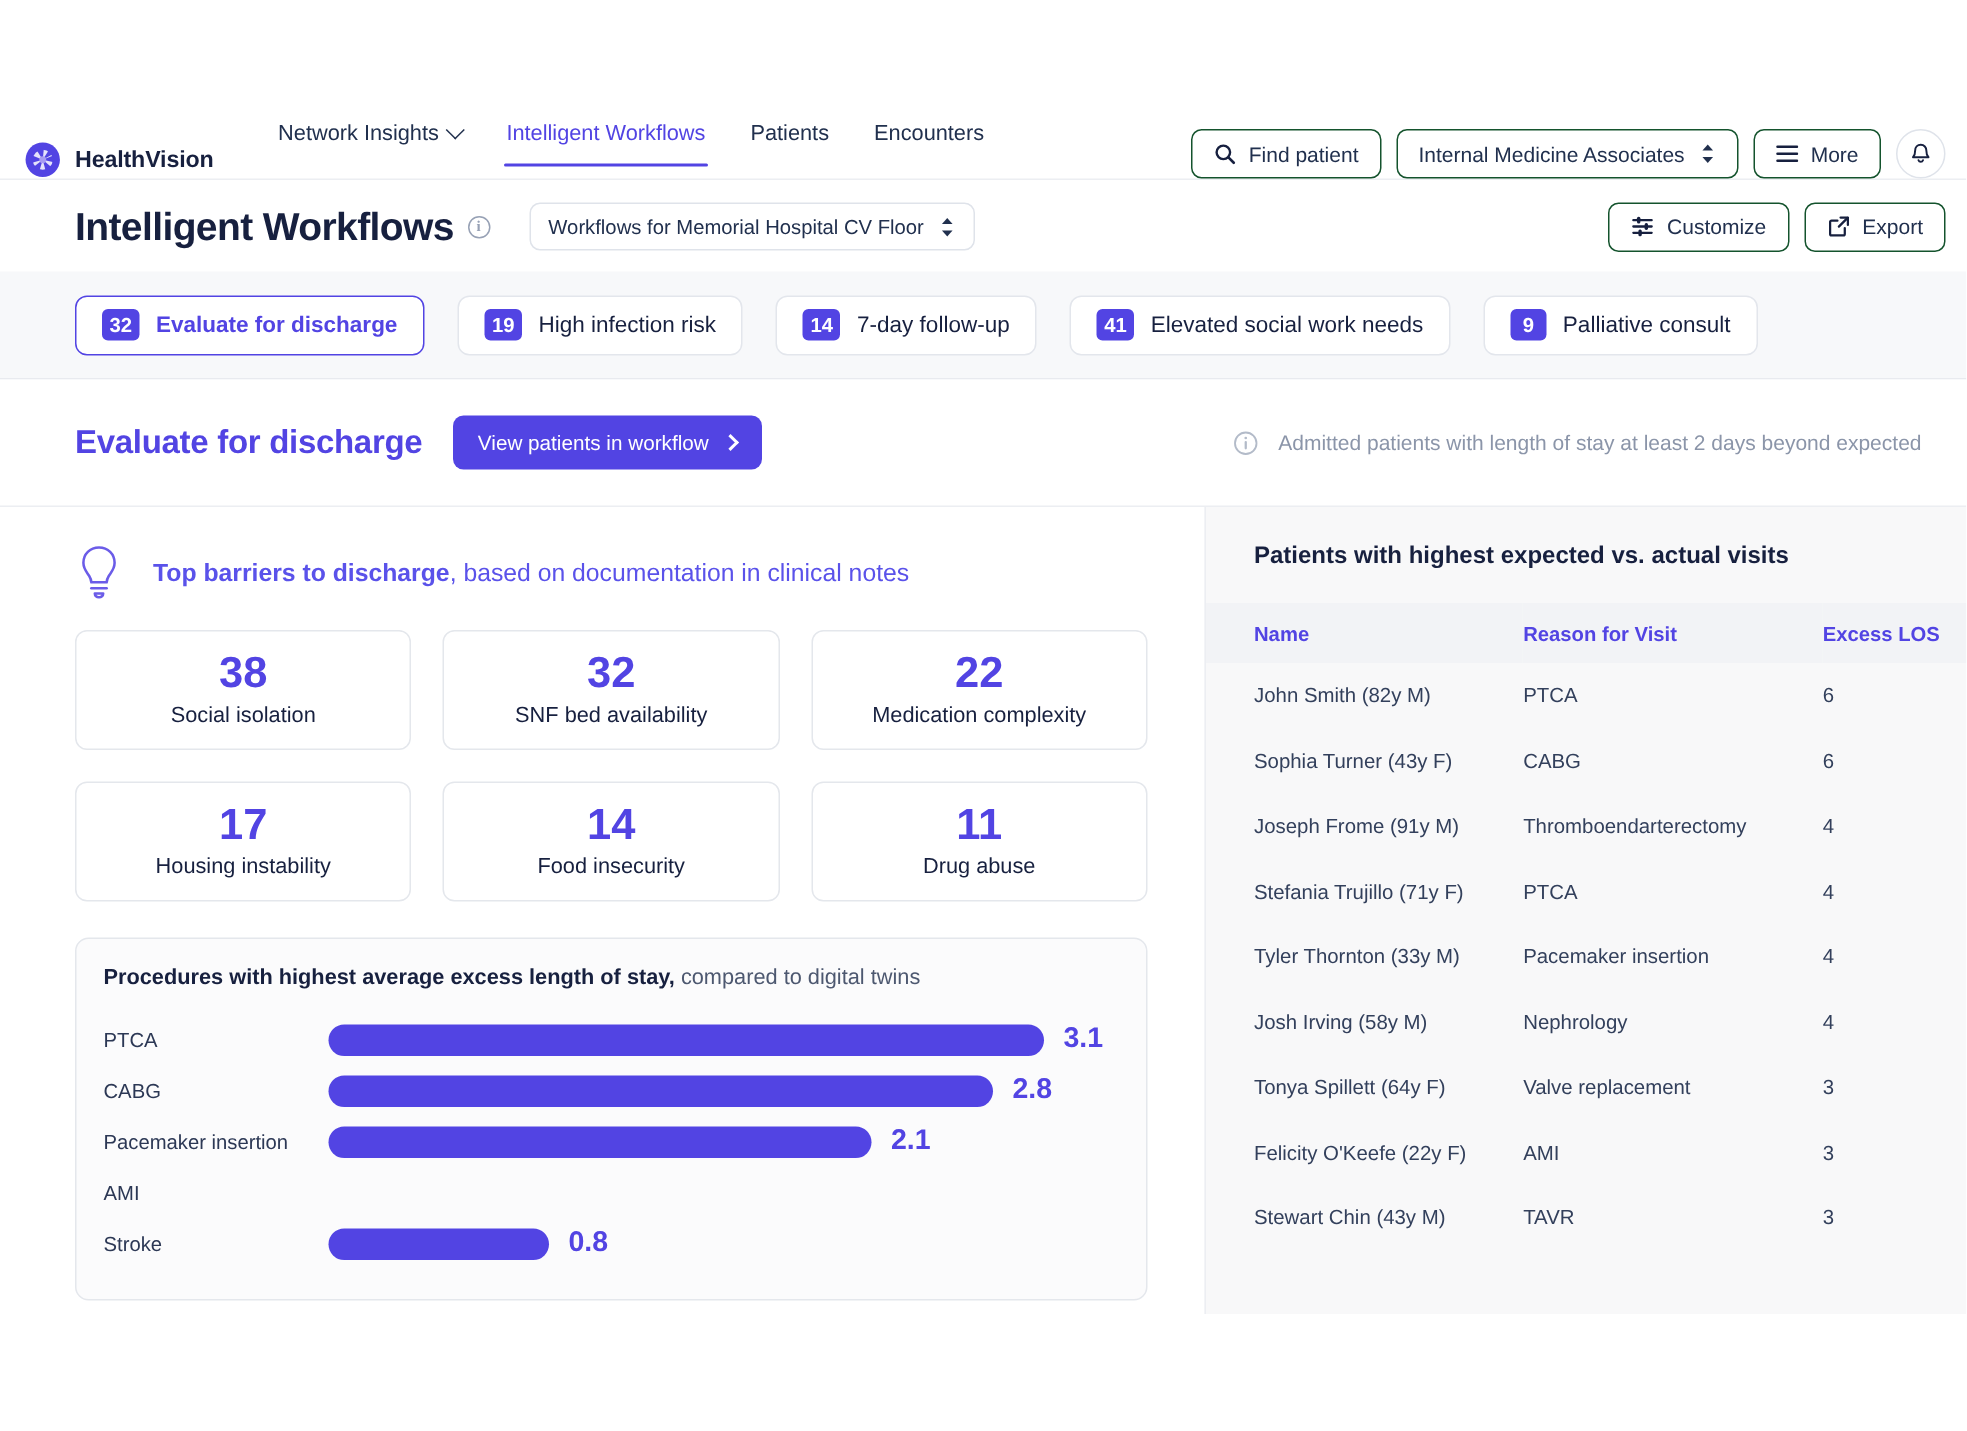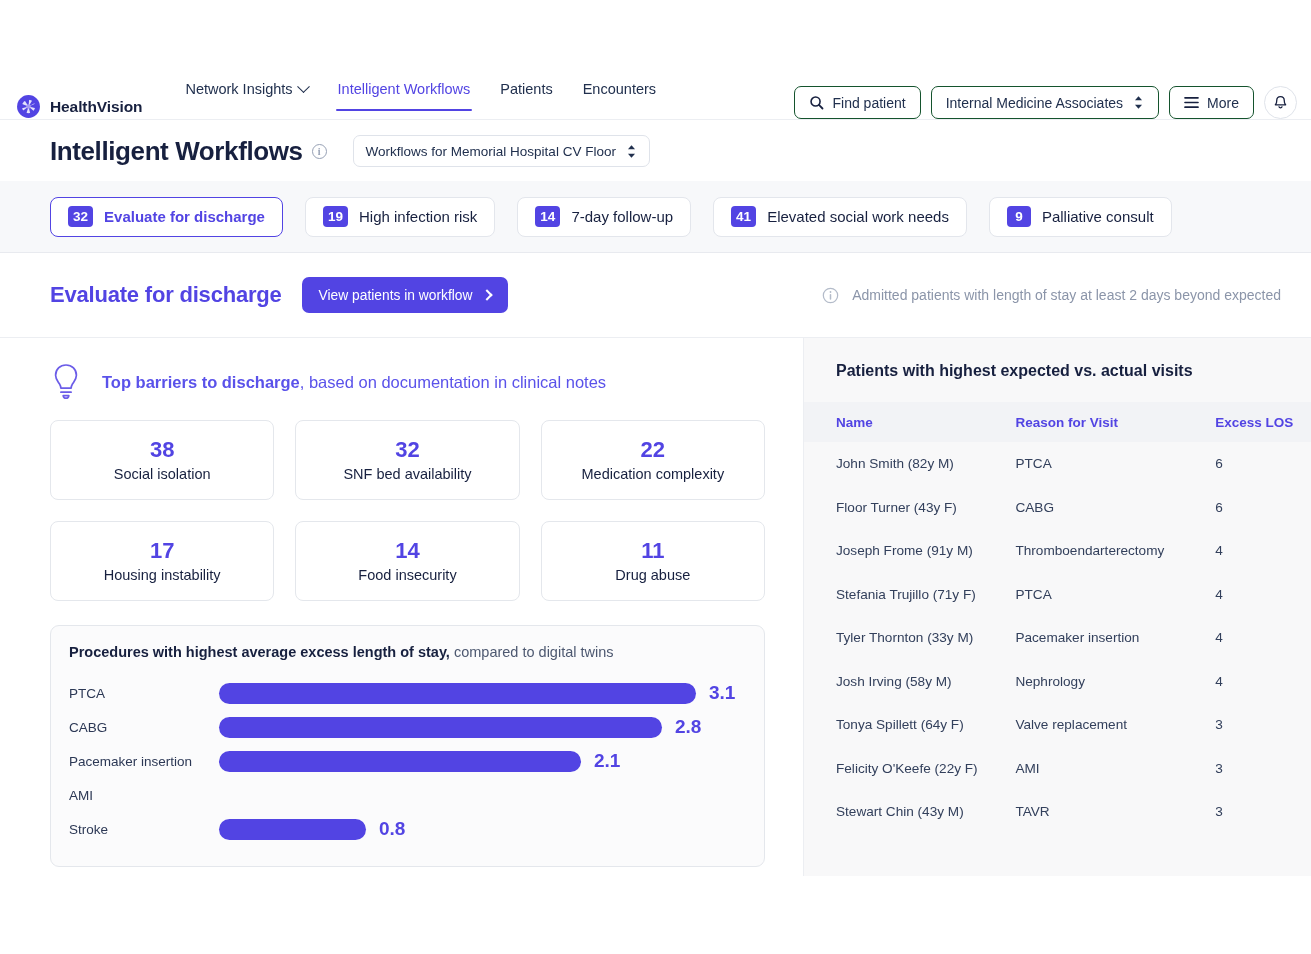--- a/index.html
+++ b/index.html
@@ -313,21 +313,21 @@
     border: 1px solid #e4e7ec;
     border-radius: 8px;
     background: #fff;
     display: flex;
     flex-direction: column;
     align-items: center;
     justify-content: center;
     gap: 5px;
   }
   .stat-num {
-    font-size: 22px;
+    font-size: 29px;
     font-weight: 700;
     color: #5244e3;
     line-height: 1;
   }
   .stat-label {
     font-size: 14.5px;
     color: #17203f;
   }
 
   
@@ -491,20 +491,45 @@
     <span class="info-circle">i</span>
 
     <div class="workflow-select">
       <span>Workflows for Memorial Hospital CV Floor</span>
       <svg width="11" height="15" viewBox="0 0 10 14">
         <path d="M5 1.2 L8.3 5 H1.7 Z" fill="#21304e"></path>
         <path d="M5 12.8 L8.3 9 H1.7 Z" fill="#21304e"></path>
       </svg>
     </div>
 
+    <div class="titlebar-right">
+      <div class="pill-btn">
+        <svg width="16" height="16" viewBox="0 0 17 17">
+          <g stroke="#17203f" stroke-width="1.6" stroke-linecap="round">
+            <line x1="2" y1="4" x2="15" y2="4"></line>
+            <line x1="2" y1="8.5" x2="15" y2="8.5"></line>
+            <line x1="2" y1="13" x2="15" y2="13"></line>
+          </g>
+          <g fill="#17203f">
+            <rect x="4.6" y="1.6" width="2.4" height="4.8" rx="1.1"></rect>
+            <rect x="10" y="6.1" width="2.4" height="4.8" rx="1.1"></rect>
+            <rect x="5.6" y="10.6" width="2.4" height="4.8" rx="1.1"></rect>
+          </g>
+        </svg>
+        <span>Customize</span>
+      </div>
+      <div class="pill-btn">
+        <svg width="16" height="16" viewBox="0 0 17 17">
+          <path d="M12.6 9.6v4.2a1 1 0 0 1-1 1H3.2a1 1 0 0 1-1-1V5.4a1 1 0 0 1 1-1h4.2" fill="none" stroke="#17203f" stroke-width="1.6" stroke-linecap="round"></path>
+          <path d="M9.6 2.2h5.2v5.2" fill="none" stroke="#17203f" stroke-width="1.6" stroke-linecap="round" stroke-linejoin="round"></path>
+          <line x1="14.6" y1="2.4" x2="8.4" y2="8.6" stroke="#17203f" stroke-width="1.6" stroke-linecap="round"></line>
+        </svg>
+        <span>Export</span>
+      </div>
+    </div>
   </div>
 
   <div class="chipband">
     <div class="chip active">
       <span class="chip-count">32</span>
       <span class="chip-label">Evaluate for discharge</span>
     </div>
     <div class="chip">
       <span class="chip-count">19</span>
       <span class="chip-label">High infection risk</span>
@@ -631,21 +656,21 @@
             <th class="col-los">Excess LOS</th>
           </tr>
         </thead>
         <tbody>
           <tr>
             <td class="col-name">John Smith (82y M)</td>
             <td class="col-reason">PTCA</td>
             <td class="col-los">6</td>
           </tr>
           <tr>
-            <td class="col-name">Floor Turner (43y F)</td>
+            <td class="col-name">Sophia Turner (43y F)</td>
             <td class="col-reason">CABG</td>
             <td class="col-los">6</td>
           </tr>
           <tr>
             <td class="col-name">Joseph Frome (91y M)</td>
             <td class="col-reason">Thromboendarterectomy</td>
             <td class="col-los">4</td>
           </tr>
           <tr>
             <td class="col-name">Stefania Trujillo (71y F)</td>

